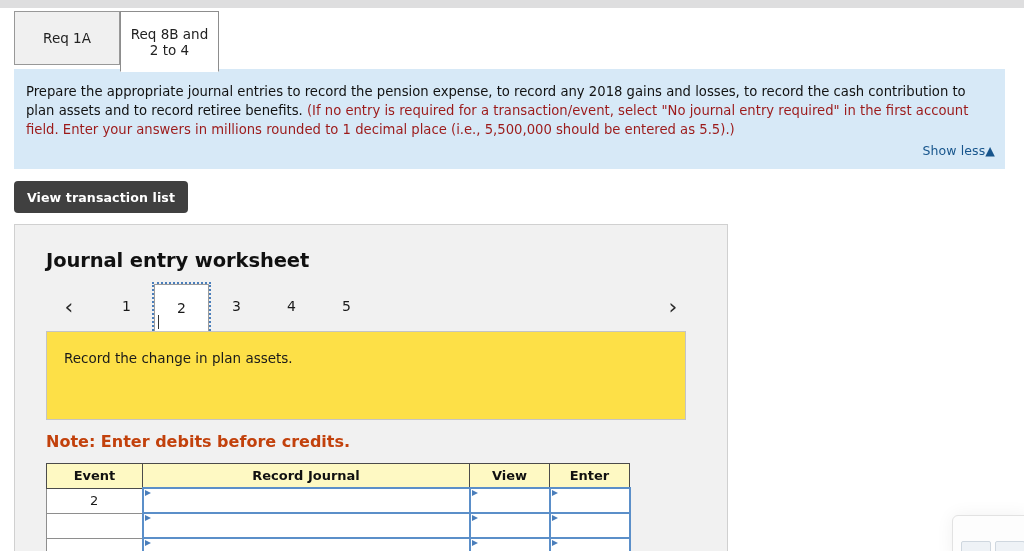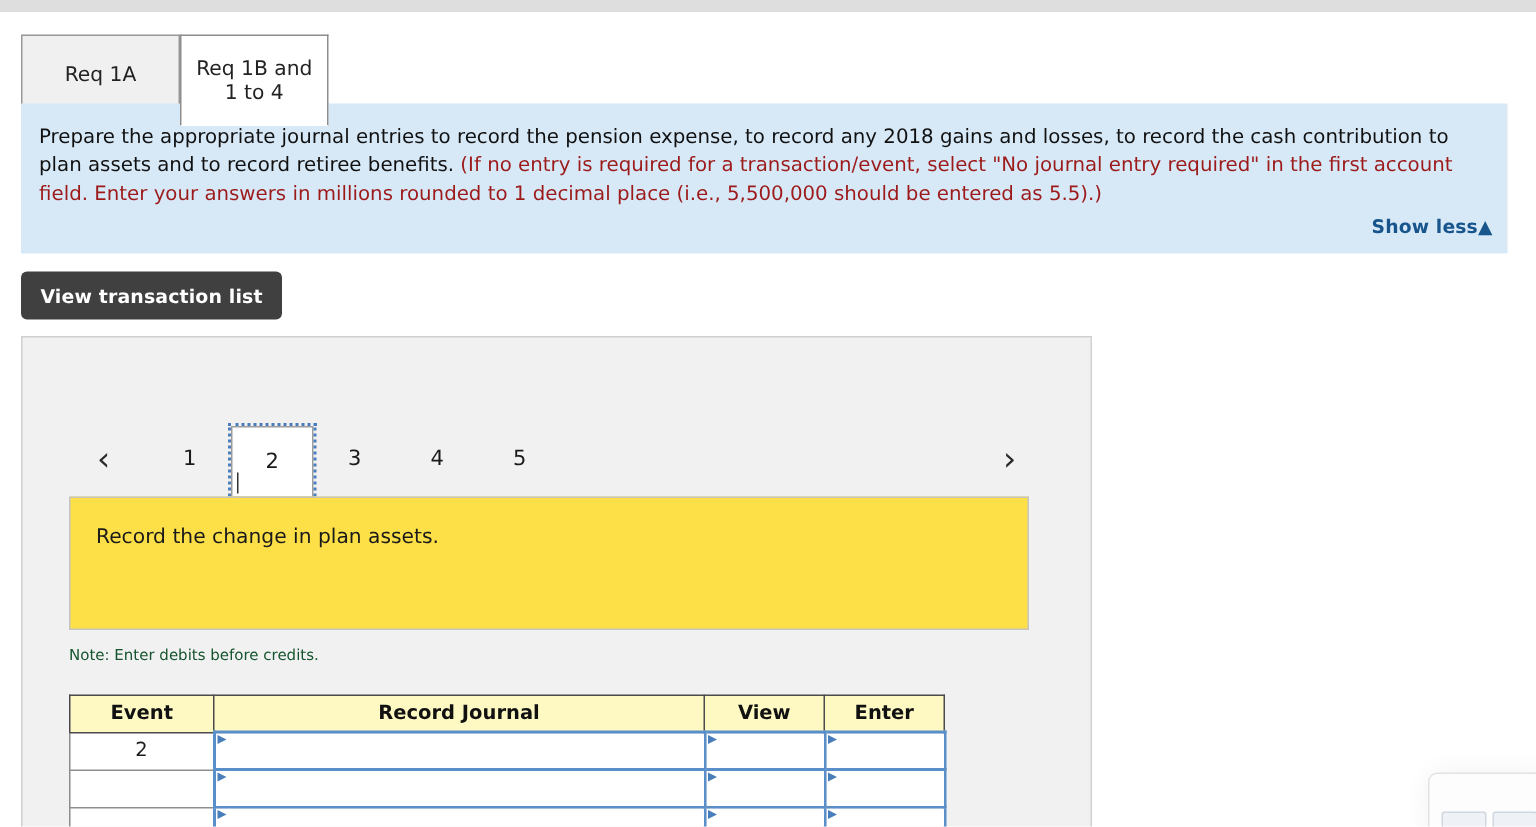--- a/index.html
+++ b/index.html
@@ -22,21 +22,21 @@
     position: absolute;
     left: 0; top: 0;
     width: 1024px;
     height: 8px;
     background: #dededf;
   }
 
   
   .tabbar {
     position: absolute;
-    left: 0; top: 16px;
+    left: 0; top: 4px;
     width: 1024px;
     height: 61px;
   }
   .tab {
     position: absolute;
     top: 7px;
     box-sizing: border-box;
     border: 1px solid #8d8d8d;
     display: flex;
     align-items: center;
@@ -86,21 +86,21 @@
     font-size: 13.2px;
     line-height: 19px;
     color: #111111;
   }
   .banner-text .redpart { color: #9c1a1a; }
   .show-less {
     position: absolute;
     right: 10px;
     top: 74px;
     font-size: 12.5px;
-    font-weight: bold;
+    font-weight: normal;
     color: #17558c;
     cursor: pointer;
     letter-spacing: 0.1px;
   }
 
   
   .view-btn {
     position: absolute;
     left: 14px;
     top: 181px;
@@ -207,22 +207,23 @@
     left: 17px;
     top: 18px;
     font-size: 13.5px;
     color: #1a1a1a;
   }
 
   .note {
     position: absolute;
     left: 31px;
     top: 207px;
-    font-size: 10px;
-    color: #14532d;
+    font-size: 16px;
+    color: #c2410c;
+    font-weight: bold;
   }
 
   
   .jtable {
     position: absolute;
     left: 31px;
     top: 238px;
     width: 583px;
     border-collapse: collapse;
     table-layout: fixed;
@@ -298,37 +299,38 @@
 </head>
 <body>
 
 <div class="top-strip"></div>
 
 <div class="tabbar">
   <div class="tab inactive">
     <span class="tab-label">Req 1A</span>
   </div>
   <div class="tab active">
-    <span class="tab-label">Req 1B and 1 to 4</span>
+    <span class="tab-label">Req 8B and 2 to 4</span>
   </div>
 </div>
 
 <div class="banner">
   <div class="banner-text">
     <span>Prepare the appropriate journal entries to record the pension expense, to record any 2018 gains and losses, to record the cash contribution to plan assets and to record retiree benefits. </span><span class="redpart">(If no entry is required for a transaction/event, select "No journal entry required" in the first account field. Enter your answers in millions rounded to 1 decimal place (i.e., 5,500,000 should be entered as 5.5).)</span>
   </div>
   <div class="show-less">
     <span>Show less</span><span>▲</span>
   </div>
 </div>
 
 <button class="view-btn">View transaction list</button>
 
 <div class="panel">
 
+  <div class="panel-title">Journal entry worksheet</div>
 
   <div class="pager">
     <div class="pg-arrow prev">‹</div>
     <div class="pg-num" style="left:58px;">1</div>
     <div class="pg-num selected" style="left:113px;">
       <span>2</span>
       <span class="caret"></span>
     </div>
     <div class="pg-num" style="left:168px;">3</div>
     <div class="pg-num" style="left:223px;">4</div>

